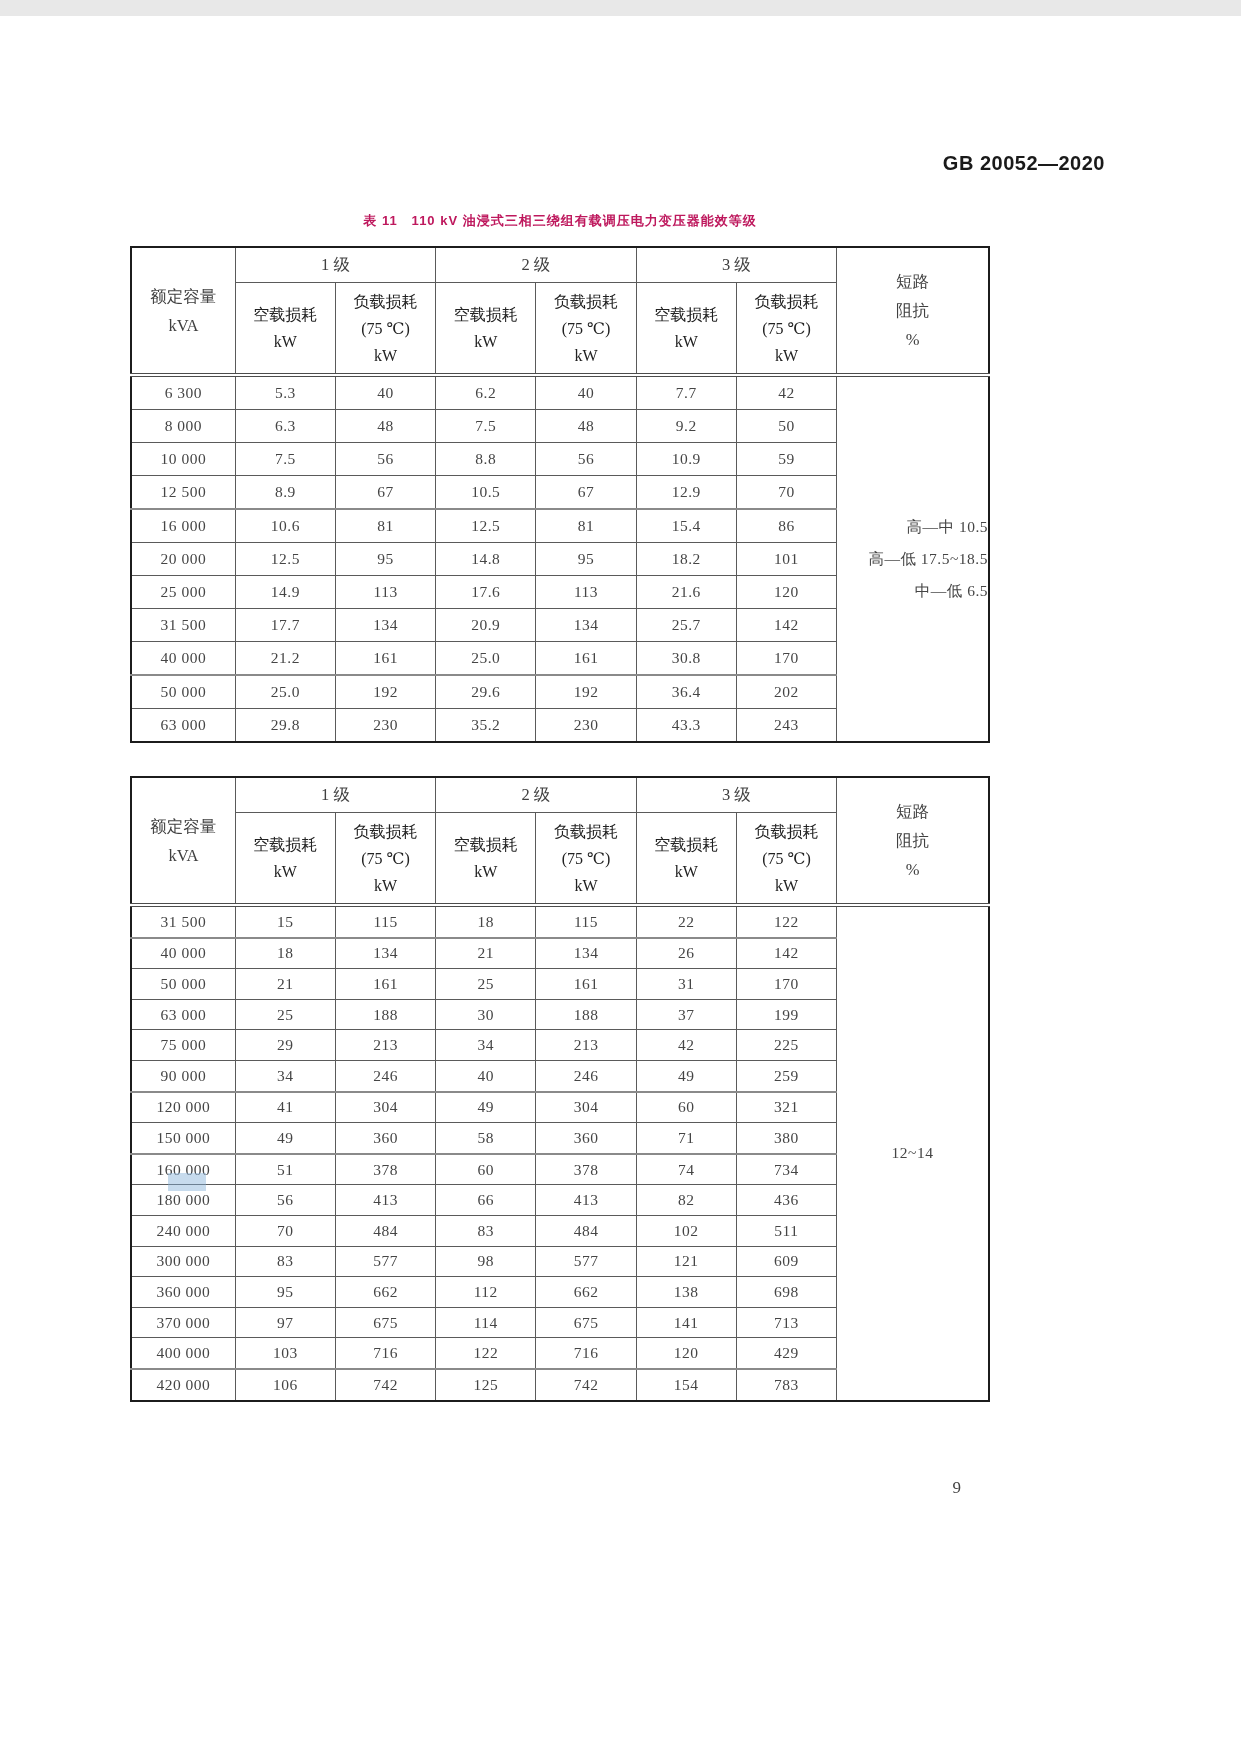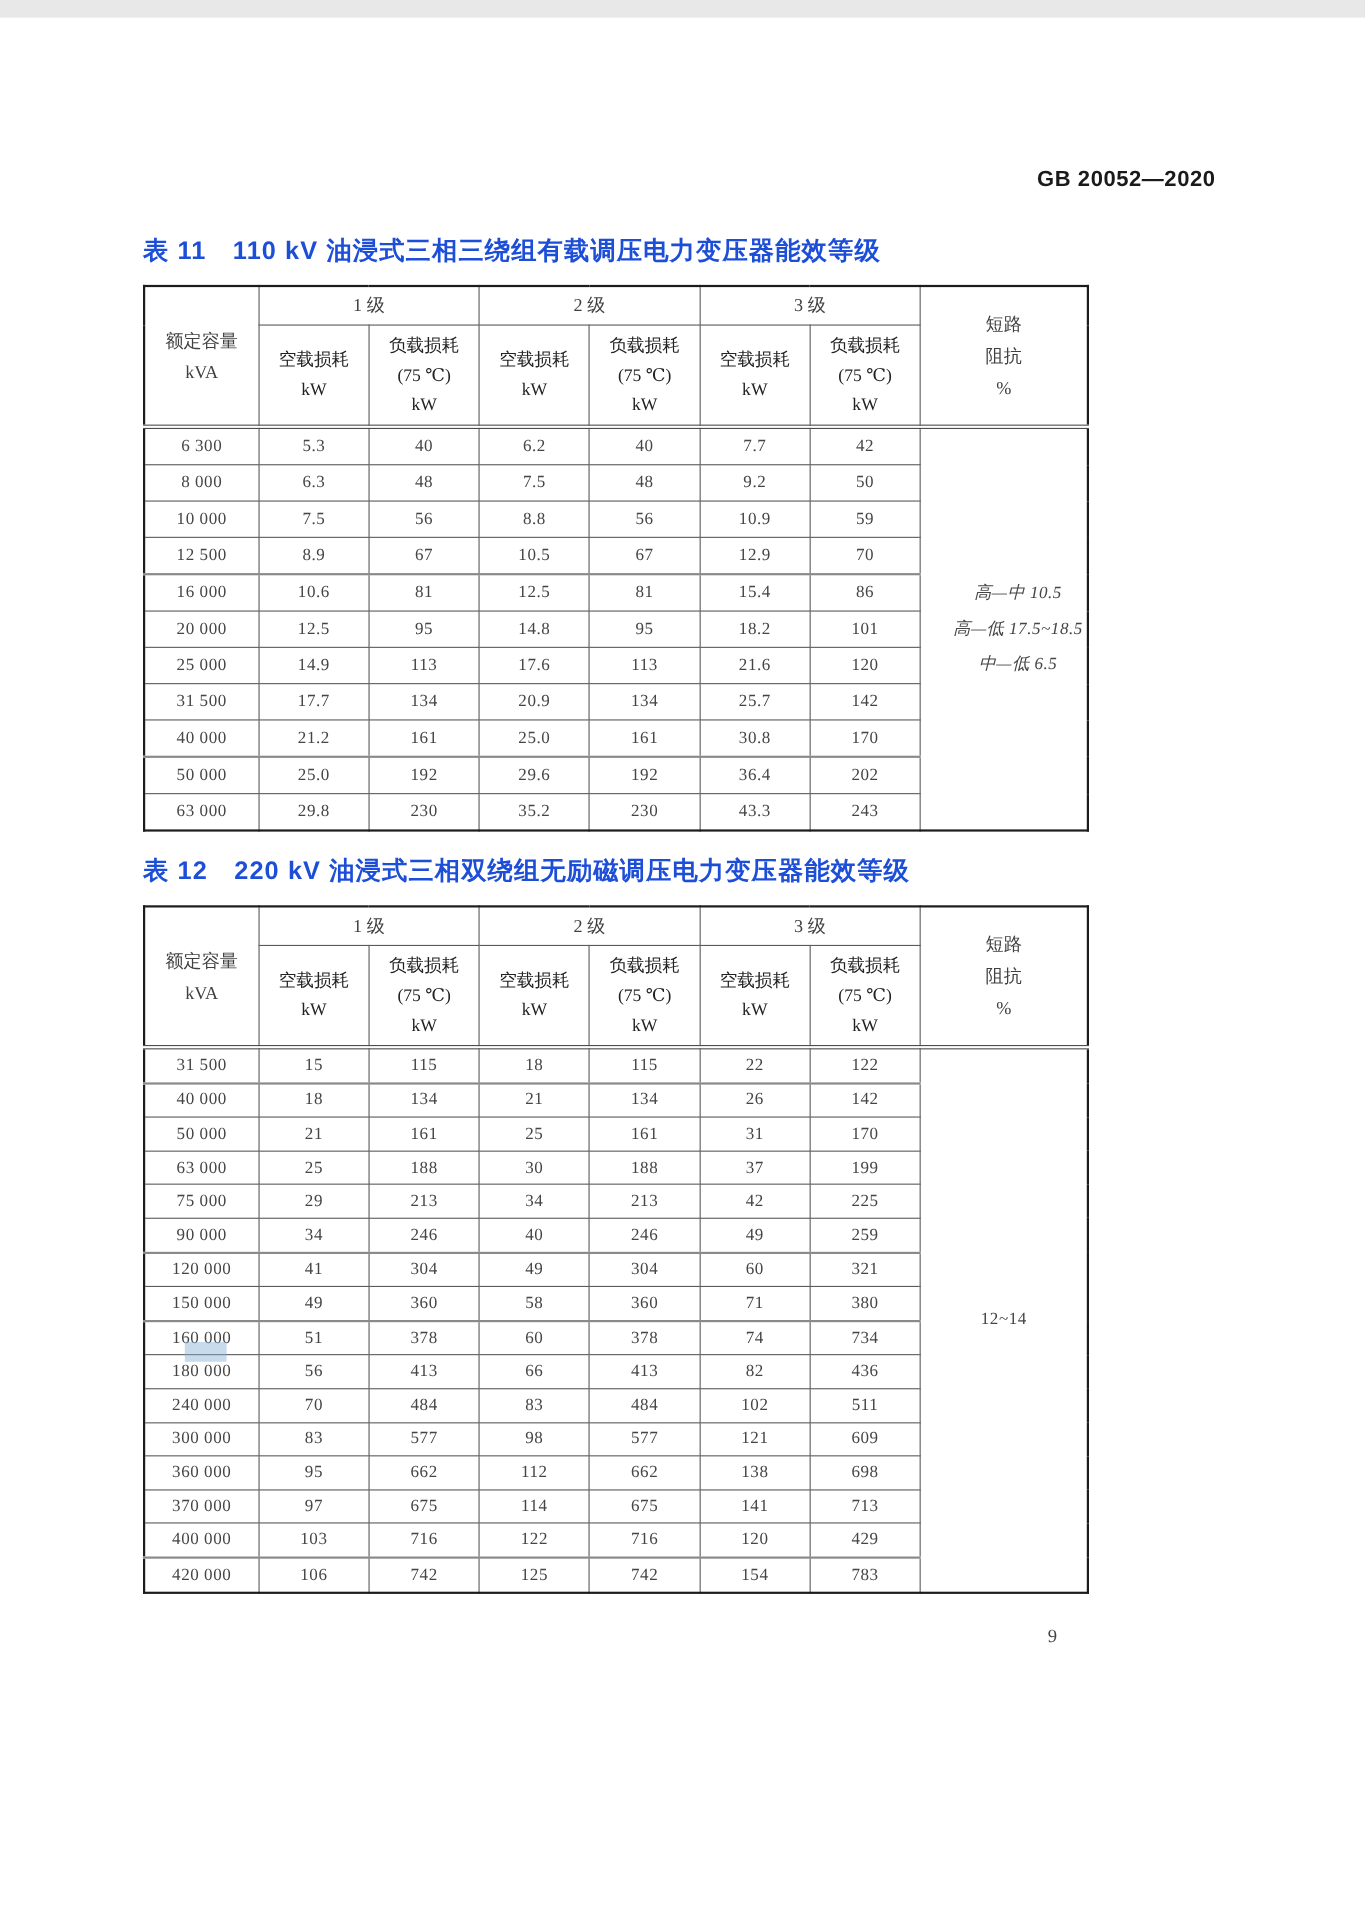--- a/index.html
+++ b/index.html
@@ -29,23 +29,24 @@
   }
   .table-block {
     position: absolute;
     left: 130px;
     width: 860px;
   }
   .table-block.first { top: 196px; }
   .table-block.second { top: 760px; }
   .caption {
     margin: 0 0 16px 0;
-    font-size: 23px;
+    text-align: center;
+    font-size: 13px;
     font-weight: bold;
-    color: #1d4ed8;
+    color: #be185d;
     font-family: "Liberation Sans", "DejaVu Sans", sans-serif;
     letter-spacing: 1px;
   }
   table.spec {
     border-collapse: collapse;
     width: 860px;
     table-layout: fixed;
     background: #fff;
   }
   table.spec th, table.spec td {
@@ -68,21 +69,21 @@
 
   
   #t0 tbody tr:nth-child(5),
   #t0 tbody tr:nth-child(10) { border-top: 2.5px solid #8a8a8a; }
   #t1 tbody tr:nth-child(2),
   #t1 tbody tr:nth-child(7),
   #t1 tbody tr:nth-child(9),
   #t1 tbody tr:nth-child(16) { border-top: 2.5px solid #8a8a8a; }
 
   td.impedance-cell { font-size: 16px; color: #333; background: #fff; }
-  #t0 td.impedance-cell { text-align: center; padding-left: 26px; font-style: italic; }
+  #t0 td.impedance-cell { text-align: right; padding-left: 26px; }
   #t0 td.impedance-cell div { line-height: 32px; }
   #t1 td.impedance-cell { text-align: center; }
 
   td.capacity-cell { position: relative; }
   .scan-highlight {
     position: absolute;
     left: 36px;
     bottom: -7px;
     width: 38px;
     height: 18px;
@@ -265,21 +266,20 @@
             <td>35.2</td>
             <td>230</td>
             <td>43.3</td>
             <td>243</td>
           </tr>
         </tbody>
     </table>
   </section>
 
   <section class="table-block second">
-    <h2 class="caption">表 12　220 kV 油浸式三相双绕组无励磁调压电力变压器能效等级</h2>
     <table class="spec" id="t1">
       <colgroup>
         <col style="width:104px">
         <col style="width:100px">
           <col style="width:100px">
         <col style="width:100px">
           <col style="width:100px">
         <col style="width:100px">
           <col style="width:100px">
         <col style="width:152px">

